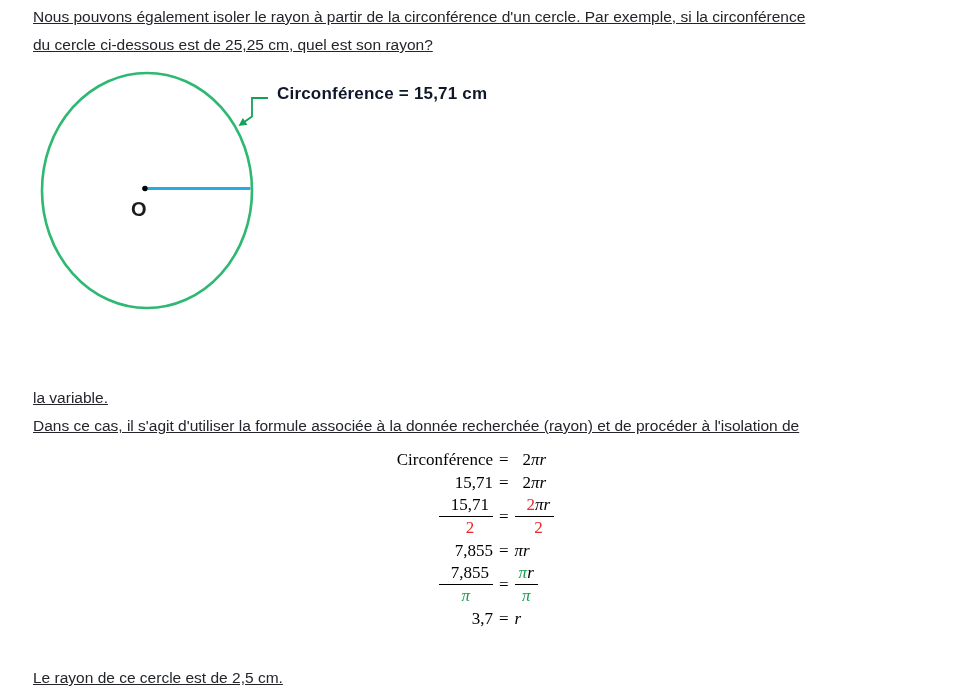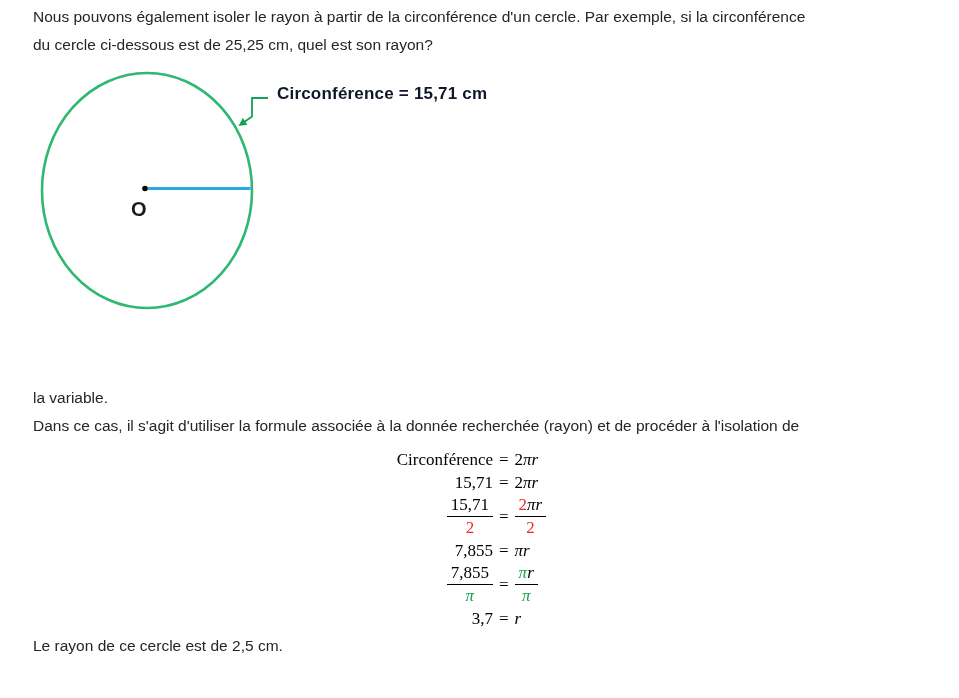--- a/index.html
+++ b/index.html
@@ -4,24 +4,24 @@
 <style>
   html,body { margin:0; padding:0; background:#ffffff; }
   .page {
     position:relative; width:959px; height:698px; background:#ffffff;
     font-family:"Liberation Sans","DejaVu Sans",sans-serif;
     color:#202228; overflow:hidden;
   }
 
   
   .para { position:absolute; left:33px; font-size:15.5px; line-height:28px; color:#23252b; }
-  .para .pline { white-space:nowrap; }
+  .para .pline { white-space:nowrap;text-decoration:underline; }
   #p1 { top:3px; }
   #p2 { top:384px; }
-  #p3 { top:632px; }
+  #p3 { top:664px; }
 
   
   .diagram-svg { position:absolute; left:0; top:60px; }
   .circ-label {
     position:absolute; left:277px; top:84px;
     font-size:17px; font-weight:700; color:#0f172a; letter-spacing:0.2px;
     white-space:nowrap;
   }
 
   
@@ -29,21 +29,21 @@
     position:absolute; left:383px; top:448px;
     font-family:"Liberation Serif","DejaVu Serif",serif;
     font-size:17px; color:#000;
   }
   .eq-row { display:flex; align-items:center; min-height:23px; }
   .eq-row.tall { min-height:45px; }
   .lhs { width:110px; text-align:right; display:flex; justify-content:flex-end; align-items:center; }
   .eqsign { padding:0 6px; text-align:center; }
   .rhs { text-align:left; display:flex; justify-content:flex-start; align-items:center; }
   .it { font-style:italic; }
-  .rm { font-style:normal; }
+  .rm { font-style:normal;margin-left:8px; }
   .red { color:#e92a2d; }
   .grn { color:#189e4d; }
 
   .frac { display:inline-flex; flex-direction:column; align-items:center; line-height:1.15; }
   .frac .num, .frac .den { padding:0 4px; }
   .frac .fbar { align-self:stretch; height:1.3px; background:#000; margin:1px 0; }
 </style>
 </head>
 <body>
 

